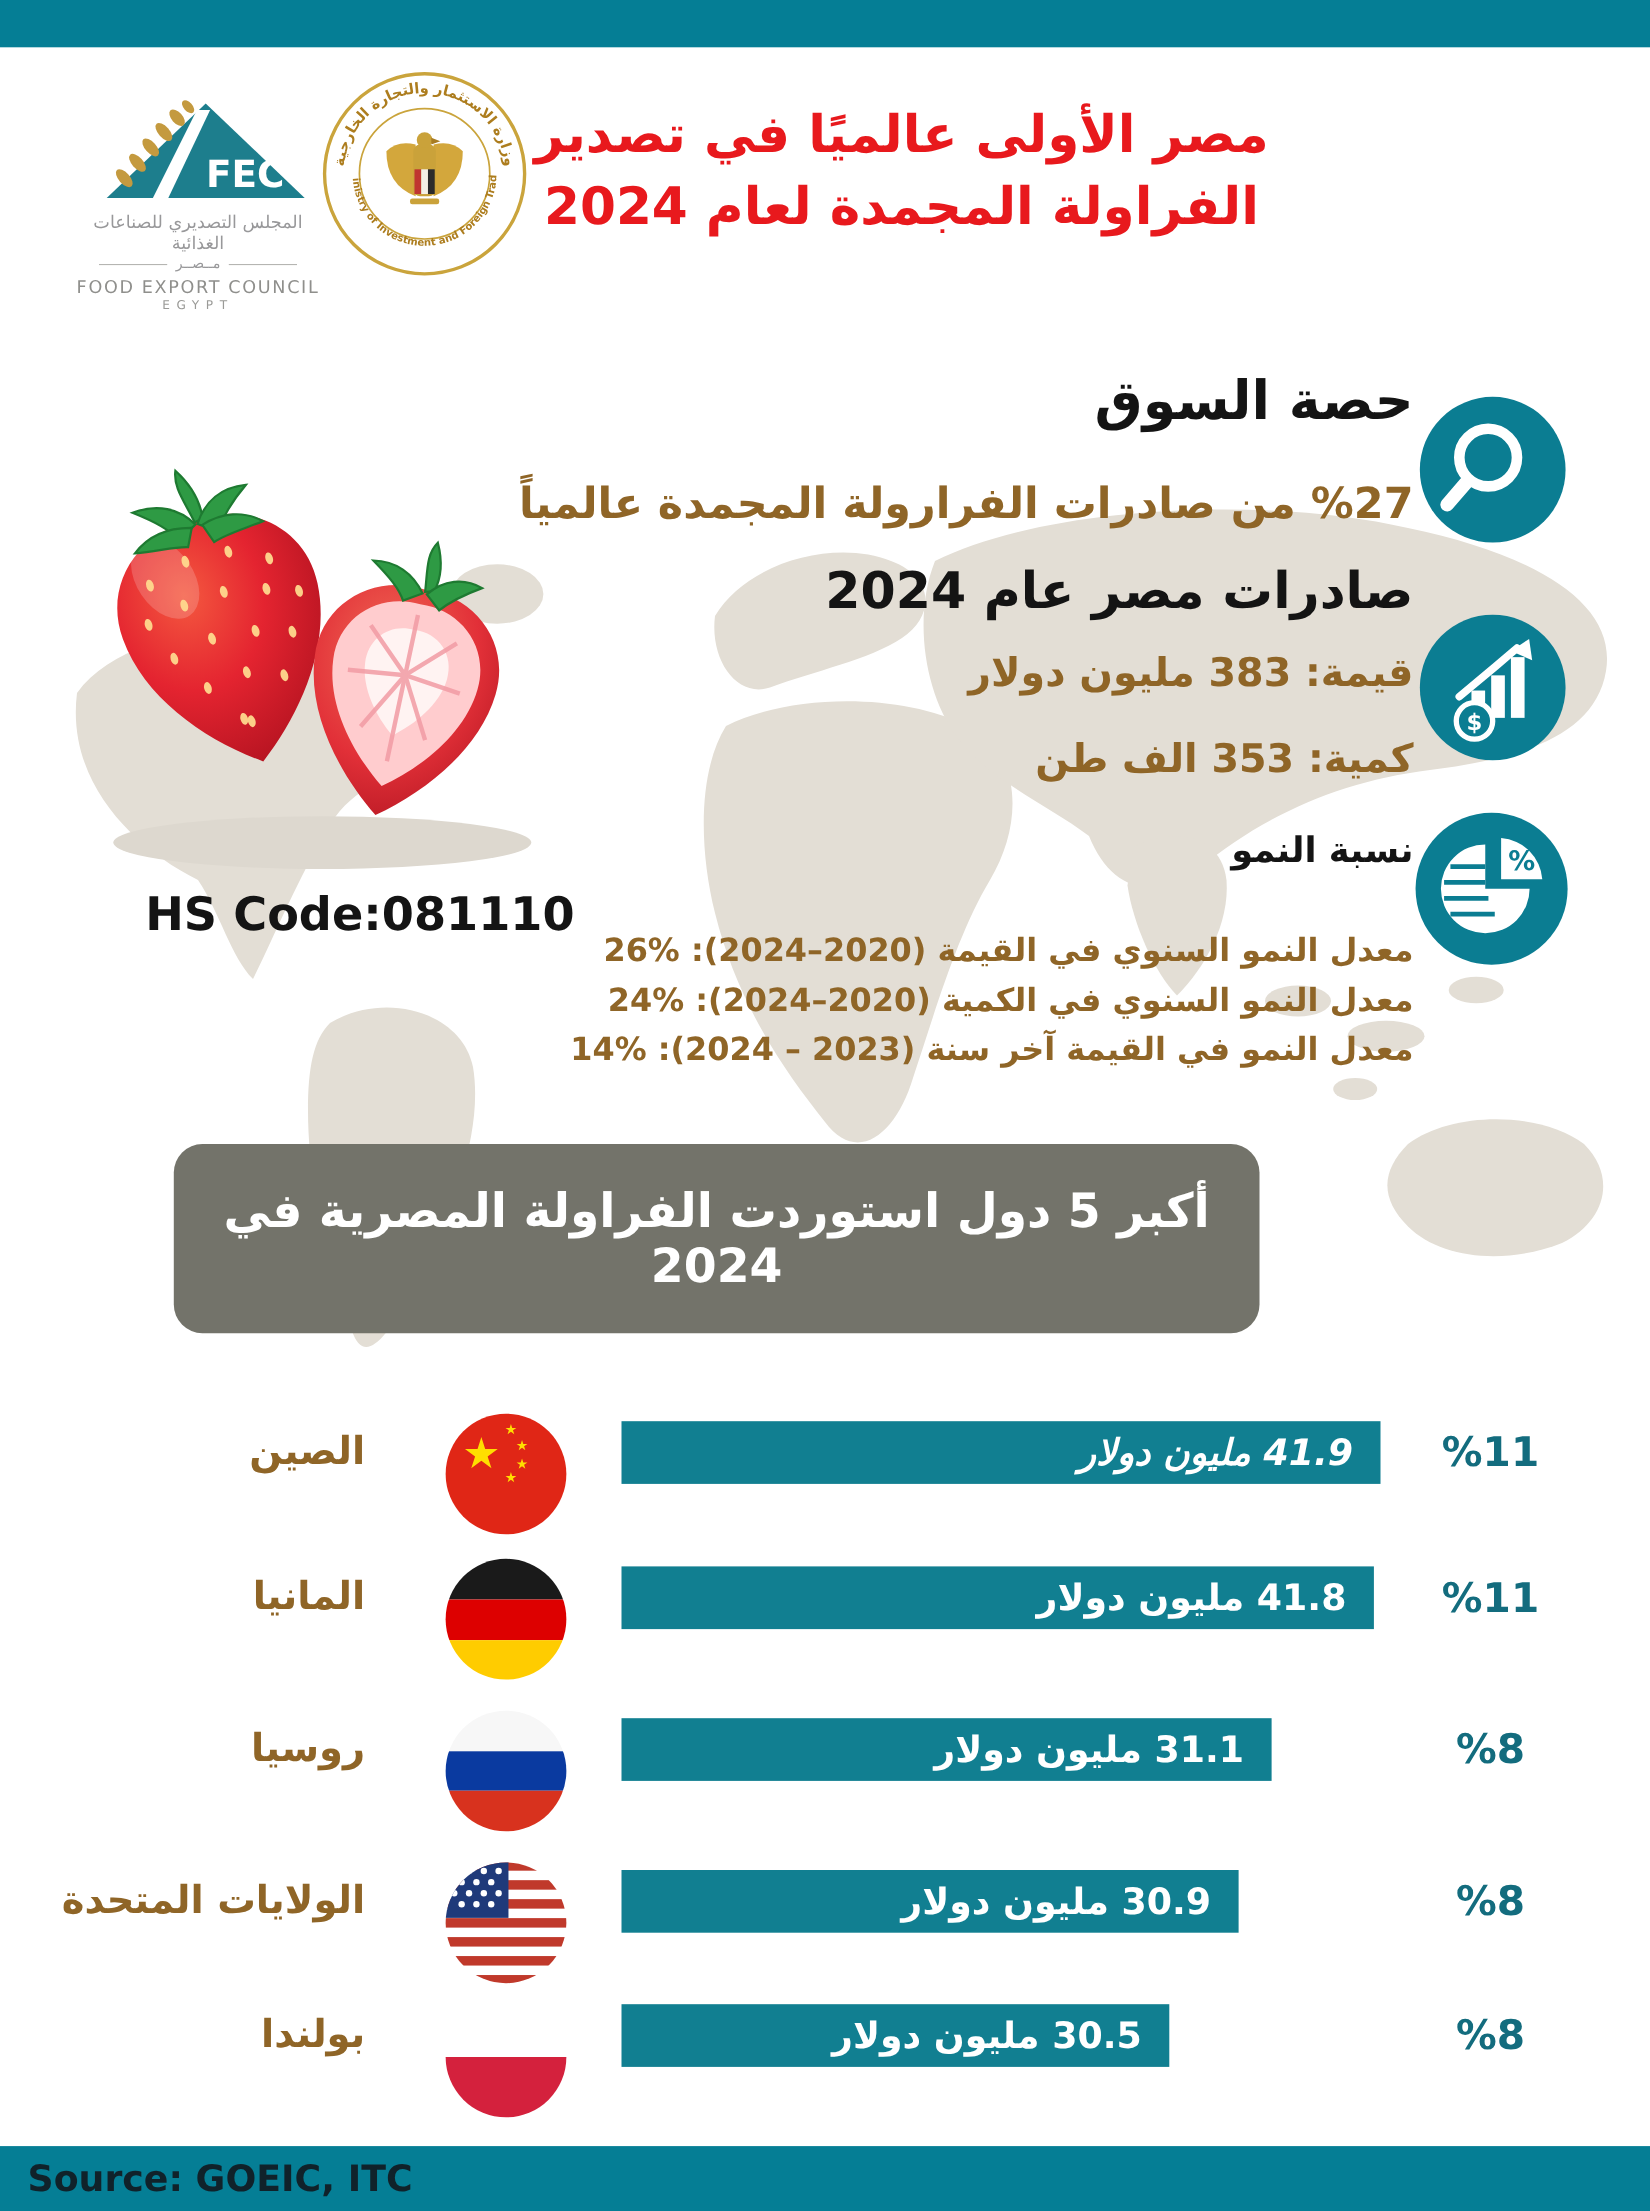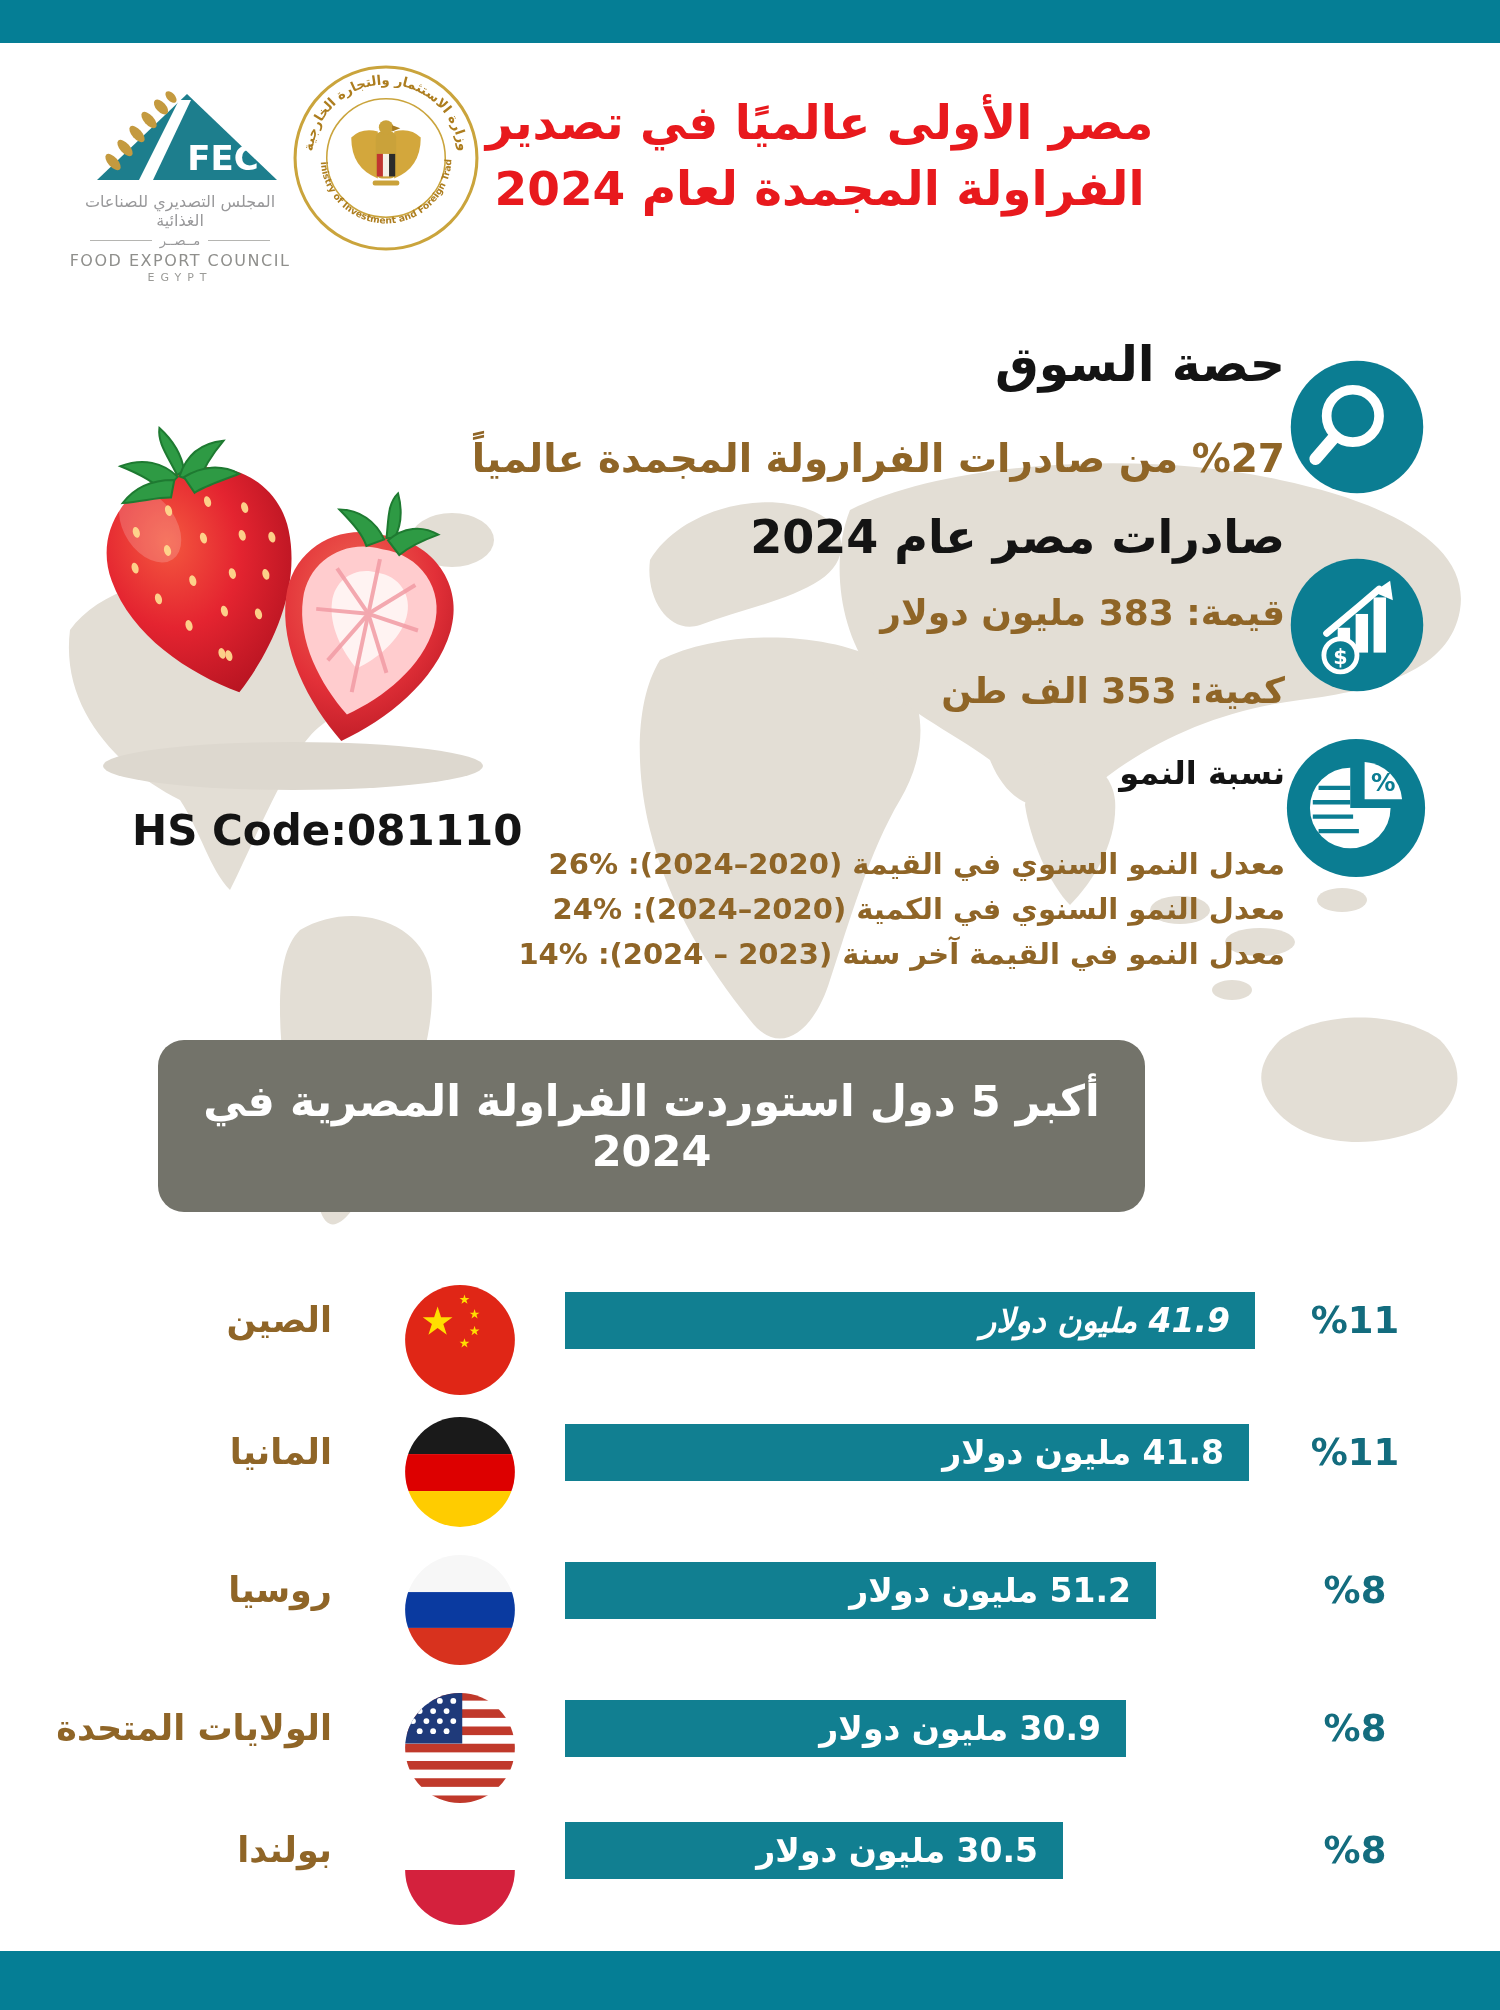--- a/index.html
+++ b/index.html
@@ -298,21 +298,21 @@
             <circle cx="50" cy="50" r="49"></circle>
           </clipPath>
         </defs>
       <g clip-path="url(#cRU)">
           <rect width="100" height="34" fill="#f7f7f7"></rect>
         <rect y="34" width="100" height="32" fill="#0a3aa0"></rect>
           <rect y="66" width="100" height="34" fill="#d8321e"></rect>
         </g>
     </svg>
     <div class="bar" style="width: 591px;">
-      <span>51.2 مليون دولار</span>
+      <span>31.1 مليون دولار</span>
       </div>
     <div class="pct">%8</div>
   </div>
 
   <div class="row" style="top:1700px">
     <div class="country">الولايات المتحدة</div>
     <svg class="flag" viewBox="0 0 100 100">
       <defs>
           <clipPath id="cUS">
             <circle cx="50" cy="50" r="49"></circle>
@@ -367,14 +367,15 @@
         <rect y="50" width="100" height="50" fill="#d4213d"></rect>
         </g>
     </svg>
     <div class="bar" style="width: 498px;">
       <span>30.5 مليون دولار</span>
       </div>
     <div class="pct">%8</div>
   </div>
 
   <div id="footer-strip" class="abs z1"></div>
+  <div id="source-label" class="abs z1">Source: GOEIC, ITC</div>
 
 </div>
 
 </body></html>

